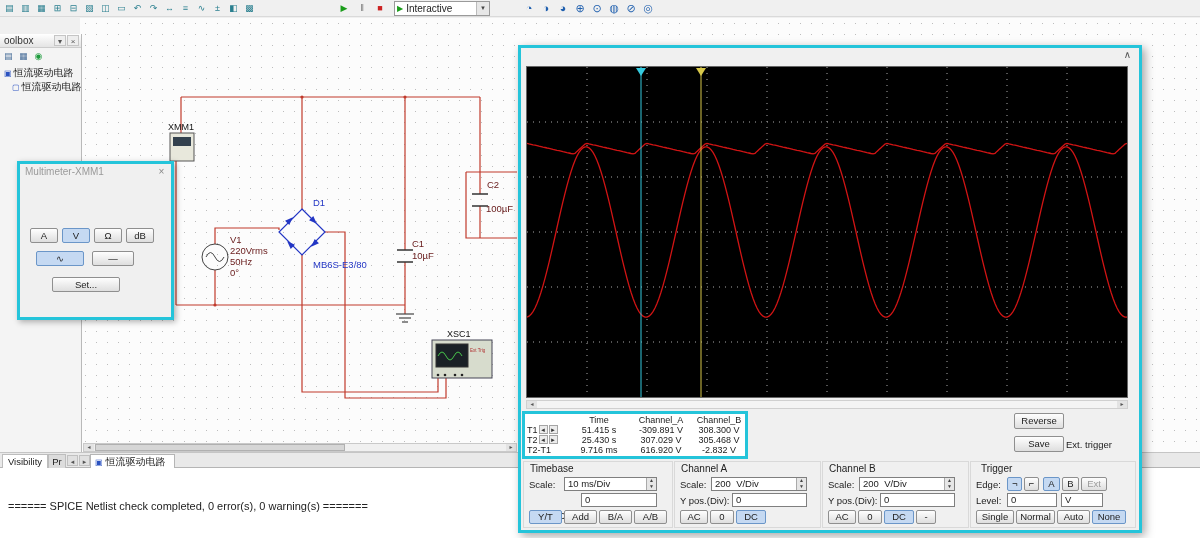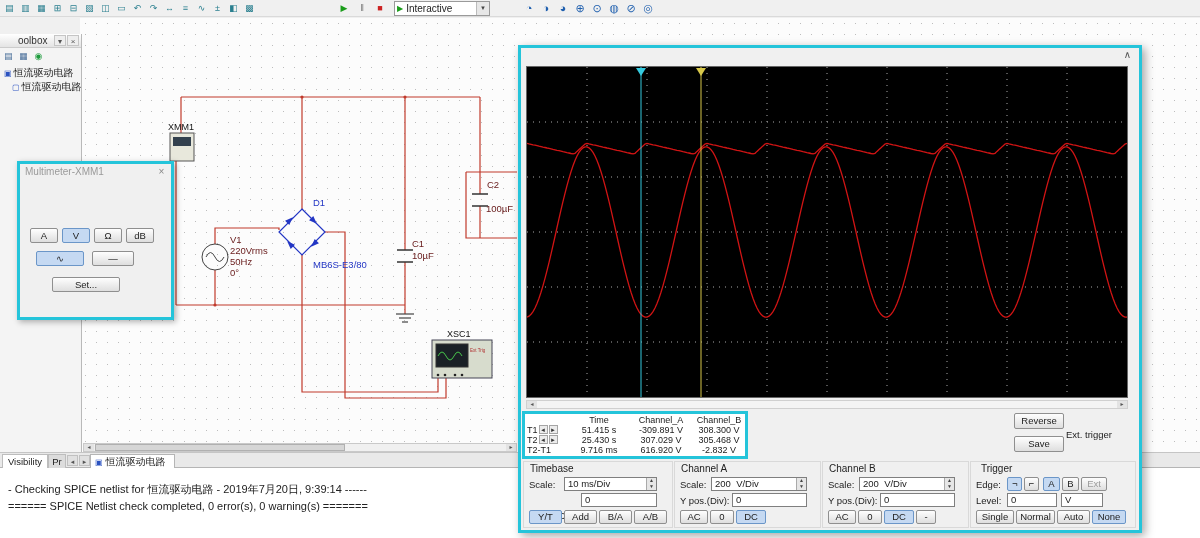--- a/index.html
+++ b/index.html
@@ -19,21 +19,21 @@
 .ic-caret{margin-left:auto;width:13px;height:13px;background:#e7e7e7;border-left:1px solid #bbb;font-size:6px;line-height:13px;text-align:center;color:#444}
 .tb-circles{position:absolute;left:522px;top:1px;display:flex;gap:3px}
 .tbc{width:14px;height:14px;font-size:11px;line-height:14px;text-align:center;color:#1f5fae}
 
 
 .canvas{position:absolute;left:80px;top:18px;width:1120px;height:434px;background-color:#fcfcfc;background-image:radial-gradient(circle,#bdbdbd 0.8px,transparent 1px);background-size:11px 11px;z-index:1}
 .circuit{position:absolute;left:0;top:0;z-index:2;pointer-events:none}
 
 
 .toolbox{position:absolute;left:0;top:34px;width:82px;height:418px;background:#f4f4f4;border-right:1px solid #b9b9b9;z-index:3}
-.tbx-head{position:absolute;left:0;top:0;width:100%;height:14px;background:linear-gradient(#ffffff,#e4e4e4);border-bottom:1px solid #ccc;font-size:10px;line-height:13px;padding-left:18px;color:#333}
+.tbx-head{position:absolute;left:0;top:0;width:100%;height:14px;background:linear-gradient(#ffffff,#e4e4e4);border-bottom:1px solid #ccc;font-size:10px;line-height:13px;padding-left:4px;color:#333}
 .tbx-head .hb{position:absolute;top:1px;width:12px;height:11px;font-size:8px;line-height:11px;text-align:center;color:#555;border:1px solid #c5c5c5;background:#eee}
 .tbx-head .hb.pin{right:15px}.tbx-head .hb.cls{right:2px}
 .tbx-tools{position:absolute;left:2px;top:16px;height:15px;display:flex;gap:2px}
 .tbxi{width:13px;height:13px;font-size:9px;line-height:13px;text-align:center;color:#4a6f9a}
 .tbxi:last-child{color:#1d9b3c}
 .tbx-item{position:absolute;left:4px;height:13px;font-size:10px;line-height:13px;white-space:nowrap;overflow:hidden;width:76px}
 .tbx-item .ti{color:#2b52c0;font-size:8px;margin-right:2px}
 
 
 .hscroll{position:absolute;left:83px;top:443px;width:434px;height:9px;background:#f0f0f0;border:1px solid #c9c9c9;z-index:3}
@@ -74,21 +74,21 @@
 .wv{fill:none;stroke-width:1.3}
 .scope-hscroll{position:absolute;left:5px;top:352px;width:602px;height:9px;background:#f4f4f4;border:1px solid #d0d0d0}
 .scope-hscroll .ar{position:absolute;top:0;width:10px;height:7px;font-size:6px;line-height:7px;text-align:center;color:#555;background:#e3e3e3}
 .meas-box{position:absolute;left:1px;top:363px;width:226px;height:48px;border:3px solid #24c4da;background:#fff;font-size:9px}
 .mrow{display:grid;grid-template-columns:44px 60px 64px 52px;height:10px;line-height:10px}
 .mrow span{text-align:center;white-space:nowrap;overflow:visible}
 .mrow .c0{text-align:left;padding-left:2px}
 .mhead{font-size:9px;color:#222;margin-top:1px}
 .arrbtn{display:inline-block;width:9px;height:9px;font-size:6px;line-height:9px;text-align:center;border:1px solid #a5a5a5;background:#ececec;color:#333;margin-left:1px;vertical-align:top}
 .scope .side-btn{width:50px;height:16px;line-height:14px}
-.ext-trig{position:absolute;left:545px;top:381px;font-size:9.5px;color:#222}
+.ext-trig{position:absolute;left:545px;top:391px;font-size:9.5px;color:#222}
 .grp{position:absolute;top:413px;height:67px;background:#f0f0f0;border:1px solid #d9d9d9}
 .gtitle{position:absolute;left:6px;top:1px;font-size:10px;color:#222}
 .grp .btn{top:48px;height:14px}
 .edge-glyph-flip{display:inline-block;transform:scaleX(-1)}
 
 </style>
 </head>
 <body>
 
 <div class="screen">
@@ -264,21 +264,20 @@
     <span class="vtab sel" style="left:2px;width:46px">Visibility</span>
     <span class="vtab" style="left:48px;width:18px">Pr</span>
     <span class="tab-ar" style="left:67px">◂</span>
     <span class="tab-ar" style="left:79px">▸</span>
     <span class="maintab">
       <span class="ti">▣</span><span>恒流驱动电路</span>
     </span>
   </div>
 
   <div class="status">
-    <div class="ln" style="top:14px">- Checking SPICE netlist for 恒流驱动电路 - 2019年7月20日, 9:39:14 ------</div>
     <div class="ln" style="top:32px">====== SPICE Netlist check completed, 0 error(s), 0 warning(s) =======</div>
   </div>
 
   <div class="mm">
     <div class="mm-title">Multimeter-XMM1</div>
     <span class="mm-close">×</span>
     <span class="btn" style="left:10px;top:64px;width:28px">A</span>
     <span class="btn sel" style="left:42px;top:64px;width:28px">V</span>
     <span class="btn" style="left:74px;top:64px;width:28px">Ω</span>
     <span class="btn" style="left:106px;top:64px;width:28px">dB</span>

